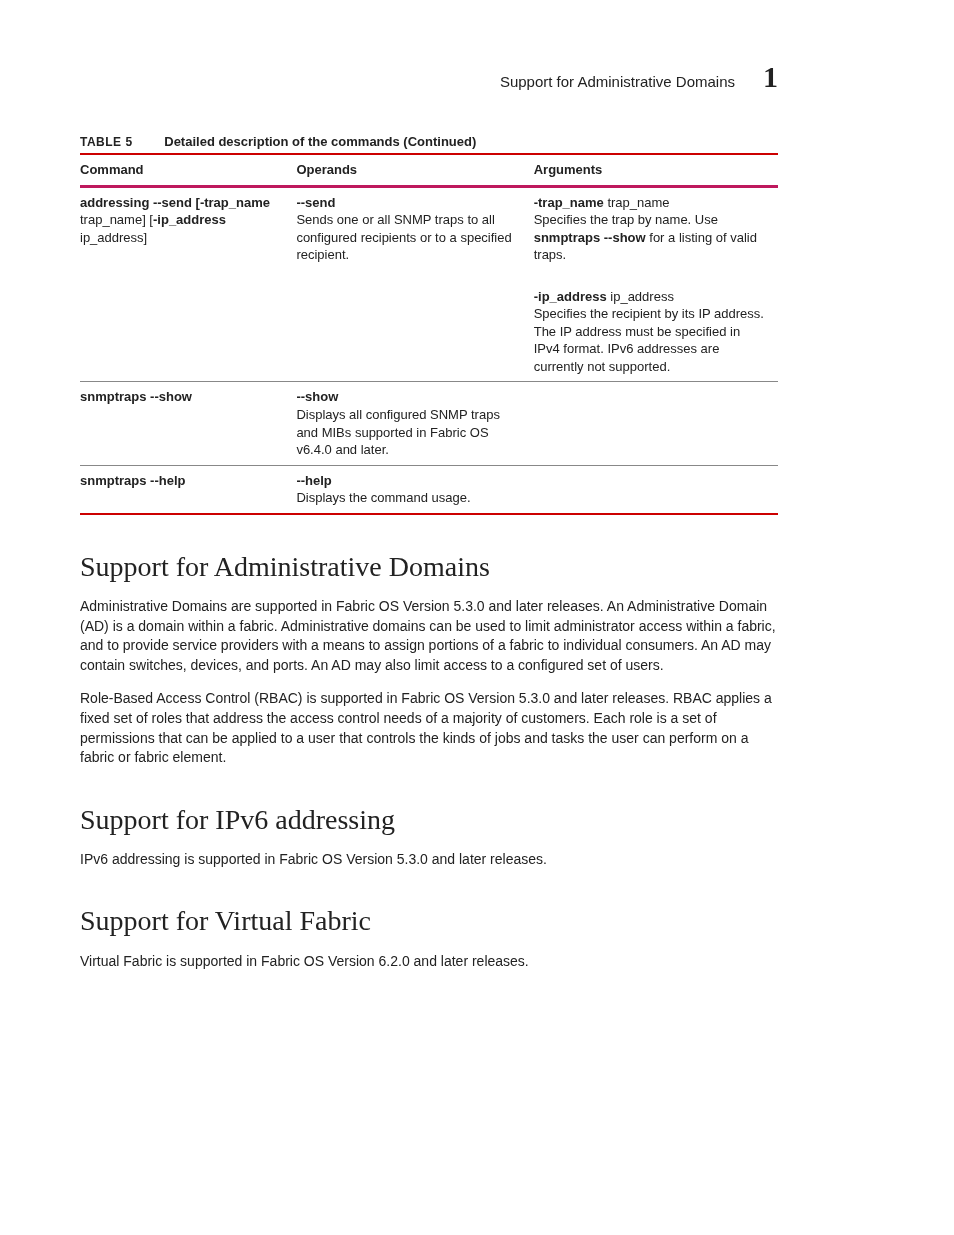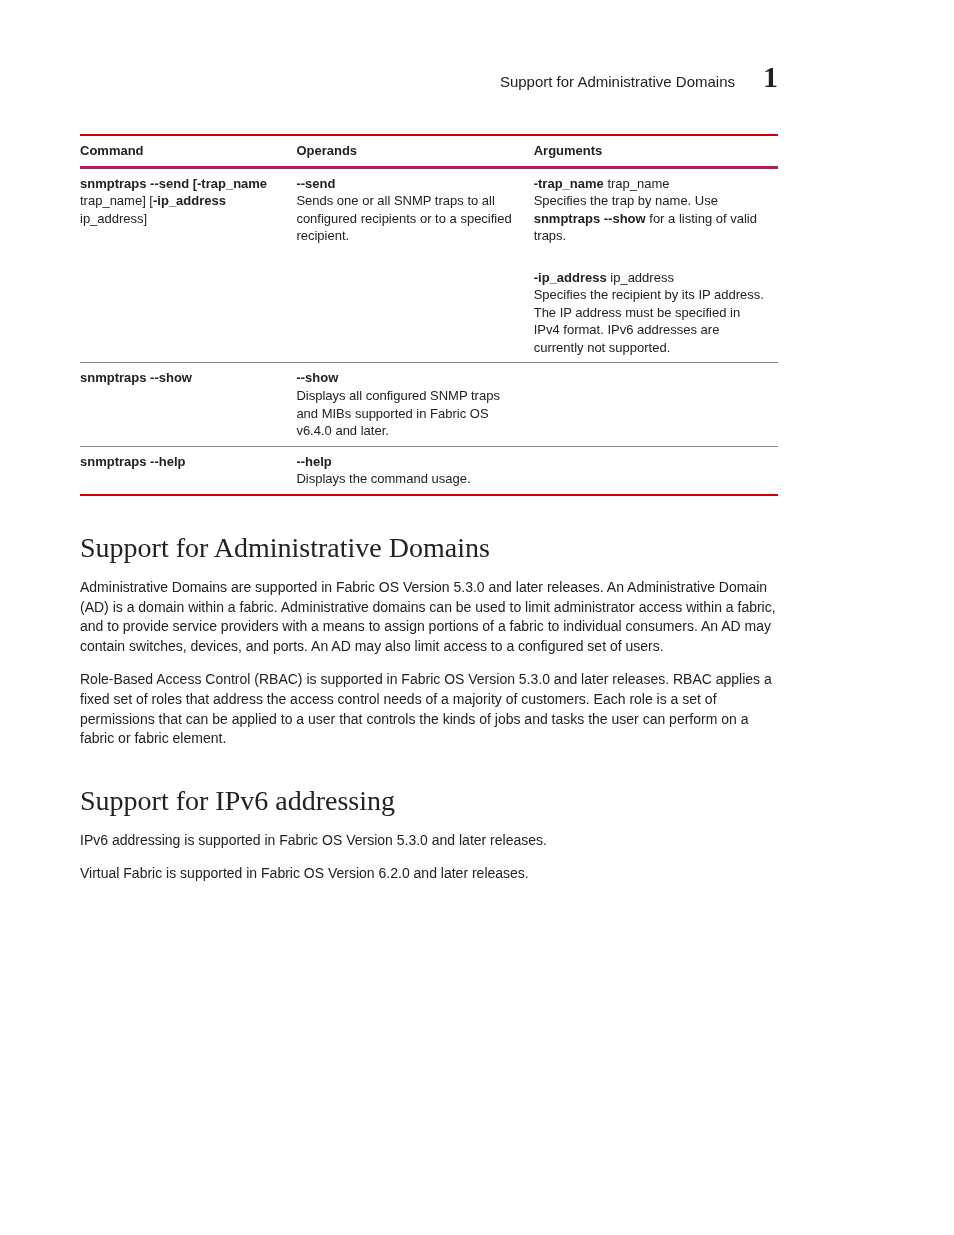--- a/index.html
+++ b/index.html
@@ -95,39 +95,43 @@
 </head>
 <body>
 
 <div class="page">
 
   <div class="running-head">
     <span class="title">Support for Administrative Domains</span>
     <span class="chapnum">1</span>
   </div>
 
+  <div class="table-caption">
+    <span class="label">TABLE 5</span>
+    <span class="desc">Detailed description of the commands (Continued)</span>
+  </div>
 
   <table class="cmd">
     <colgroup>
       <col style="width:31%">
       <col style="width:34%">
       <col style="width:35%">
     </colgroup>
     <thead>
       <tr>
         <th>Command</th>
         <th>Operands</th>
         <th>Arguments</th>
       </tr>
     </thead>
     <tbody>
 
       <tr>
         <td>
-          <span class="cmdname">snmptraps --send [-trap_name</span><span> trap_name] [</span><span class="cmdname">-ip_address</span><span> ip_address]</span>
+          <span class="cmdname">addressing --send [-trap_name</span><span> trap_name] [</span><span class="cmdname">-ip_address</span><span> ip_address]</span>
         </td>
         <td>
           <div><span class="op">--send</span></div>
           <div>Sends one or all SNMP traps to all configured recipients or to a specified recipient.</div>
         </td>
         <td>
           <div class="argblock">
             <div>
               <span class="op">-trap_name</span><span> trap_name</span>
             </div>
@@ -171,15 +175,16 @@
   </table>
 
   <h1 class="section">Support for Administrative Domains</h1>
   <p class="bodytext">Administrative Domains are supported in Fabric OS Version 5.3.0 and later releases. An Administrative Domain (AD) is a domain within a fabric. Administrative domains can be used to limit administrator access within a fabric, and to provide service providers with a means to assign portions of a fabric to individual consumers. An AD may contain switches, devices, and ports. An AD may also limit access to a configured set of users.</p>
 
   <p class="bodytext">Role-Based Access Control (RBAC) is supported in Fabric OS Version 5.3.0 and later releases. RBAC applies a fixed set of roles that address the access control needs of a majority of customers. Each role is a set of permissions that can be applied to a user that controls the kinds of jobs and tasks the user can perform on a fabric or fabric element.</p>
 
   <h1 class="section">Support for IPv6 addressing</h1>
   <p class="bodytext">IPv6 addressing is supported in Fabric OS Version 5.3.0 and later releases.</p>
 
+  <h1 class="section">Support for Virtual Fabric</h1>
   <p class="bodytext">Virtual Fabric is supported in Fabric OS Version 6.2.0 and later releases.</p>
 
 </div>
 
 </body></html>

